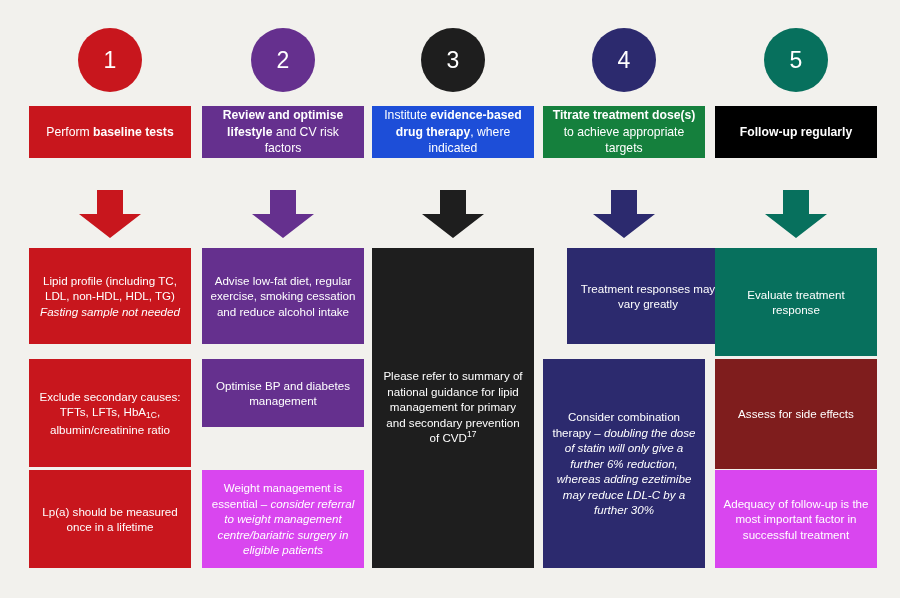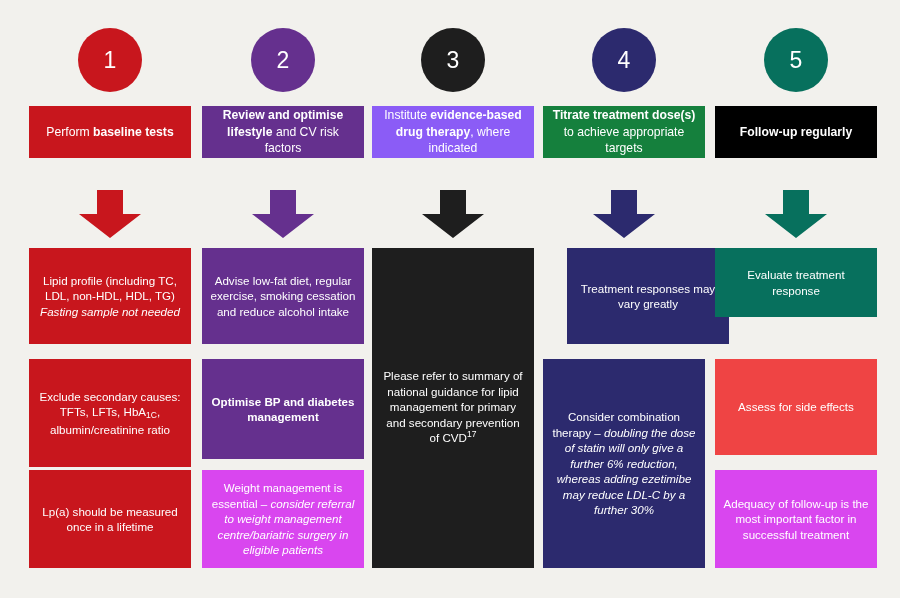--- a/index.html
+++ b/index.html
@@ -110,30 +110,30 @@
         <div><span class="b">Review and optimise lifestyle</span><span> and CV risk factors</span></div>
       </div>
       <div class="arrow">
         <svg width="62" height="48" viewBox="0 0 62 48">
           <polygon points="18,0 44,0 44,24 62,24 31,48 0,24 18,24" fill="#65308e"></polygon>
         </svg>
       </div>
       <div class="content-box" style="background: rgb(101, 48, 142); top: 248px; height: 96px;">
         <div><span>Advise low-fat diet,</span> <span>regular exercise,</span> <span>smoking cessation and</span> <span>reduce alcohol intake</span></div>
       </div>
-      <div class="content-box" style="background: rgb(101, 48, 142); top: 359px; height: 100px; font-weight: bold;">
+      <div class="content-box" style="background: rgb(101, 48, 142); top: 359px; height: 68px;">
         <div><span>Optimise BP and</span> <span>diabetes management</span></div>
       </div>
       <div class="content-box" style="background: #d946ef; top: 470px; height: 98px;">
         <div><span>Weight management is</span> <span>essential – </span> <span class="i">consider referral to weight management centre/bariatric surgery in eligible patients</span></div>
       </div>
     </div>
     <div class="column" style="left: 372px;">
       <div class="step-circle" style="background: rgb(30, 30, 30);">3</div>
-      <div class="header-box" style="background: #8b5cf6;">
+      <div class="header-box" style="background: #1d4ed8;">
         <div><span>Institute </span><span class="b">evidence-based drug therapy</span><span>, where indicated</span></div>
       </div>
       <div class="arrow">
         <svg width="62" height="48" viewBox="0 0 62 48">
           <polygon points="18,0 44,0 44,24 62,24 31,48 0,24 18,24" fill="#1e1e1e"></polygon>
         </svg>
       </div>
       <div class="content-box" style="background: rgb(30, 30, 30); top: 248px; height: 320px;">
         <div><span>Please refer to</span> <span>summary of national</span> <span>guidance for lipid</span> <span>management for</span> <span>primary and</span> <span>secondary prevention</span> <span>of CVD<sup>17</sup></span></div>
       </div>
@@ -158,23 +158,23 @@
     <div class="column" style="left: 715px;">
       <div class="step-circle" style="background: rgb(7, 112, 93);">5</div>
       <div class="header-box" style="background: #000000;">
         <div><span class="b">Follow-up regularly</span></div>
       </div>
       <div class="arrow">
         <svg width="62" height="48" viewBox="0 0 62 48">
           <polygon points="18,0 44,0 44,24 62,24 31,48 0,24 18,24" fill="#07705d"></polygon>
         </svg>
       </div>
-      <div class="content-box" style="background: rgb(7, 112, 93); top: 248px; height: 69px;">
+      <div class="content-box" style="background: rgb(7, 112, 93); top: 248px; height: 108px;">
         <div><span>Evaluate treatment</span> <span>response</span></div>
       </div>
-      <div class="content-box" style="background: #ef4444; top: 359px; height: 96px;">
+      <div class="content-box" style="background: #7f1d1d; top: 359px; height: 110px;">
         <div><span>Assess for side effects</span></div>
       </div>
       <div class="content-box" style="background: #d946ef; top: 470px; height: 98px;">
         <div><span>Adequacy of follow-up</span> <span>is the most important</span> <span>factor in successful</span> <span>treatment</span></div>
       </div>
     </div>
   </div>
 
 </body></html>

